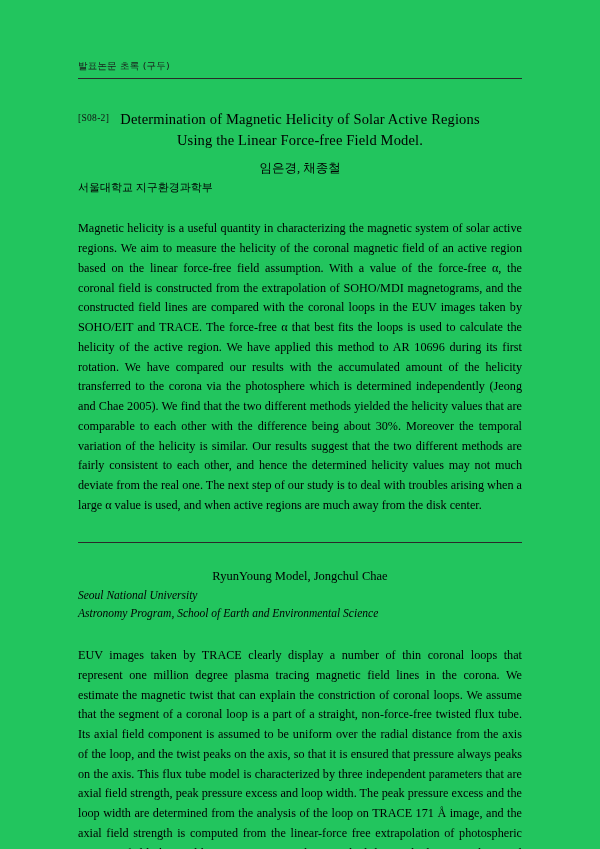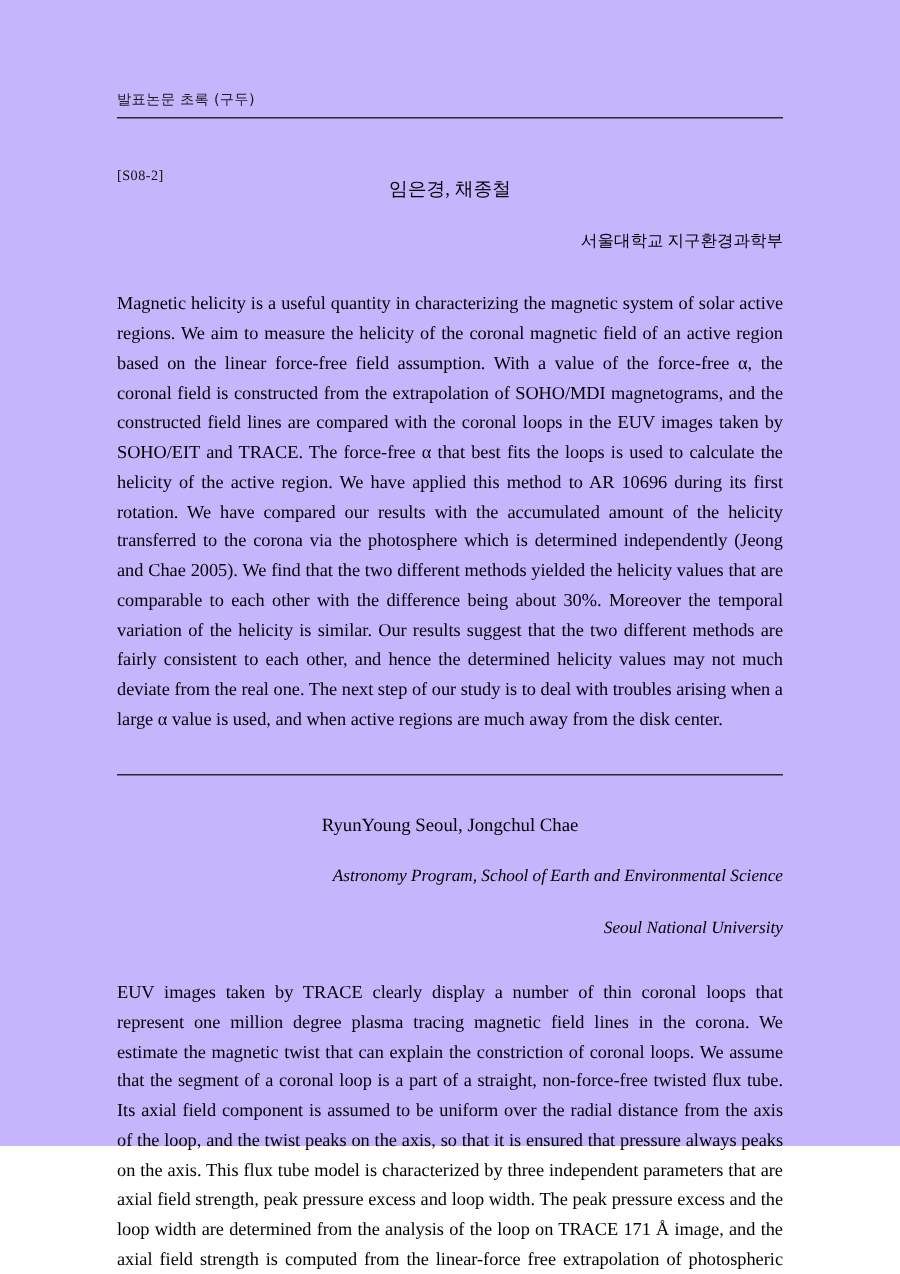--- a/index.html
+++ b/index.html
@@ -10,24 +10,24 @@
     width: 600px;
     height: 849px;
     background: #ffffff;
     font-family: "Liberation Serif", serif;
     color: #000000;
     overflow: hidden;
   }
   .page {
     position: relative;
     width: 600px;
-    height: 764px;
+    height: 849px;
     box-sizing: border-box;
     padding: 0;
-    background: #c4b5fd;
+    background: #22c55e;
   }
   .content {
     position: absolute;
     left: 78px;
     top: 60px;
     width: 444px;
   }
 
   
   .runhead {
@@ -75,24 +75,24 @@
   }
   .title .line2 { display: block; }
 
   .authors {
     text-align: center;
     font-size: 12.5px;
     margin-top: 8px;
     line-height: 1.5;
   }
   .affil {
-    text-align: right;
+    text-align: left;
     font-size: 11px;
     line-height: 1.5;
-    margin-top: 17px;
+    margin-top: 1px;
   }
   .affil.italic { font-style: italic; font-size: 11.5px; }
 
   .abstract {
     margin-top: 24px;
     font-size: 12.2px;
     line-height: 1.62;
     text-align: justify;
     text-justify: inter-word;
     hyphens: none;
@@ -123,31 +123,35 @@
 <div class="page">
 
   <div class="content">
 
     <div class="runhead">발표논문 초록 (구두)</div>
     <hr class="rule">
 
     <div class="article first">
       <div class="title-row">
         <span class="code">[S08-2]</span>
+        <div class="title">
+          <span>Determination of Magnetic Helicity of Solar Active Regions</span>
+          <span class="line2">Using the Linear Force-free Field Model.</span>
+        </div>
       </div>
       <div class="authors">임은경, 채종철</div>
       <div class="affil">서울대학교 지구환경과학부</div>
       <div class="abstract">Magnetic helicity is a useful quantity in characterizing the magnetic system of solar active regions. We aim to measure the helicity of the coronal magnetic field of an active region based on the linear force-free field assumption. With a value of the force-free α, the coronal field is constructed from the extrapolation of SOHO/MDI magnetograms, and the constructed field lines are compared with the coronal loops in the EUV images taken by SOHO/EIT and TRACE. The force-free α that best fits the loops is used to calculate the helicity of the active region. We have applied this method to AR 10696 during its first rotation. We have compared our results with the accumulated amount of the helicity transferred to the corona via the photosphere which is determined independently (Jeong and Chae 2005). We find that the two different methods yielded the helicity values that are comparable to each other with the difference being about 30%. Moreover the temporal variation of the helicity is similar. Our results suggest that the two different methods are fairly consistent to each other, and hence the determined helicity values may not much deviate from the real one. The next step of our study is to deal with troubles arising when a  large α value is used, and when active regions are much away from the disk center.</div>
     </div>
 
     <hr class="rule section-sep">
 
     <div class="article second">
-      <div class="authors">RyunYoung Seoul, Jongchul Chae</div>
+      <div class="authors">RyunYoung Model, Jongchul Chae</div>
+      <div class="affil italic">Seoul National University</div>
       <div class="affil italic">Astronomy Program, School of Earth and Environmental Science</div>
-      <div class="affil italic">Seoul National University</div>
       <div class="abstract">EUV images taken by TRACE clearly display a number of thin coronal loops that represent one million degree plasma tracing magnetic field lines in the corona. We estimate the magnetic twist that can explain the constriction of coronal loops. We assume that the segment of a coronal loop is a part of a straight, non-force-free twisted flux tube. Its axial field component is assumed to be uniform over the radial distance from the axis of the loop, and the twist peaks on the axis, so that it is ensured that pressure always peaks on the axis. This flux tube model is characterized by three independent parameters that are axial field strength, peak pressure excess and loop width. The peak pressure excess and the loop width are determined from the analysis of the loop on TRACE 171 Å image, and the axial field strength is computed from the linear-force free extrapolation of photospheric magnetic field observed by SOHO/MDI. We have applied this method to several coronal loops observed near the disk center. As a result we have found that these loops have twist values from 1.3π to 1.6π, which correspond to a winding number of about 0.7.</div>
     </div>
 
   </div>
 
 
 </div>
 
 </body></html>

